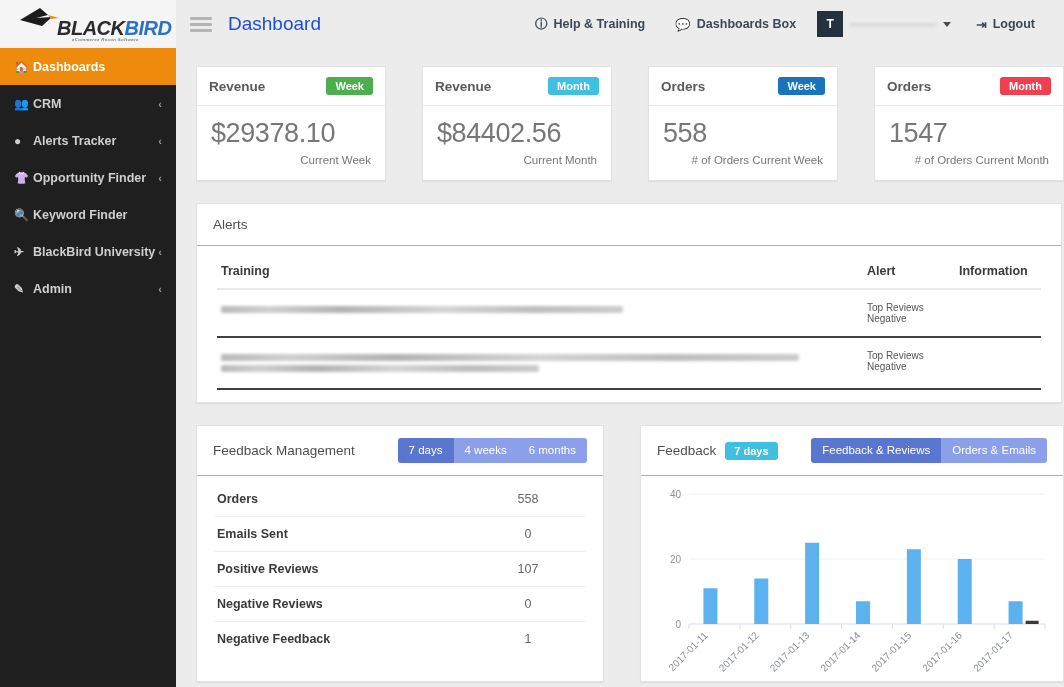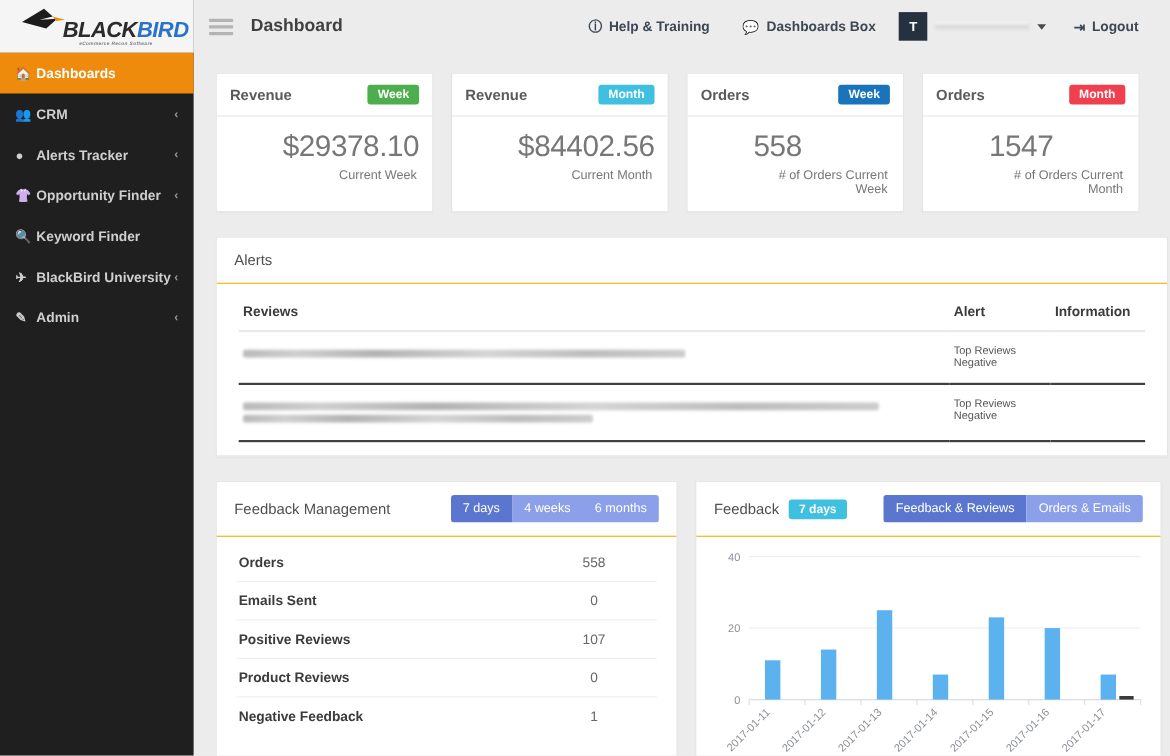--- a/index.html
+++ b/index.html
@@ -62,21 +62,21 @@
     display: flex; align-items: center;
   }
   .hamburger {
     margin-left: 14px; width: 22px; cursor: pointer;
   }
   .hamburger span {
     display: block; height: 3px; background: #b4b4b4;
     margin: 3px 0; border-radius: 1px;
   }
   .page-title {
-    margin-left: 16px; font-size: 16px; color: #404040; font-weight: bold;
+    margin-left: 16px; font-size: 19px; color: #1d4ed8; font-weight: normal;
   }
   .top-right {
     margin-left: auto; display: flex; align-items: center;
     gap: 0; padding-right: 14px;
   }
   .top-link {
     display: flex; align-items: center; gap: 6px;
     font-size: 12.5px; color: #3d4856; font-weight: bold;
     padding: 0 15px; cursor: pointer; white-space: nowrap;
   }
@@ -96,39 +96,39 @@
     margin-right: 10px;
   }
 
   
   .content {
     position: absolute; left: 176px; top: 48px;
     width: 888px; height: 639px;
     padding: 18px 0 0 20px;
     overflow: hidden;
   }
-  .row { display: flex; gap: 16px; margin-bottom: 22px; }
+  .row { display: flex; gap: 36px; margin-bottom: 22px; }
 
   .card {
     background: #fff; border: 1px solid #e2e2e2;
     box-shadow: 0 1px 1px rgba(0,0,0,.05);
   }
 
   
   .stat { width: 198px; }
   .stat-head {
     display: flex; align-items: center; justify-content: space-between;
     padding: 10px 12px; border-bottom: 1px solid #e8e8e8;
   }
   .stat-title { font-size: 13.5px; color: #5a5a5a; font-weight: bold; }
   .badge {
     color: #fff; font-size: 11px; font-weight: bold;
     padding: 3px 9px; border-radius: 3px; line-height: 1.1;
   }
-  .stat-body { padding: 12px 14px 14px 14px; margin-left: 46px; }
+  .stat-body { padding: 12px 14px 14px 14px; }
   .stat-value {
     font-size: 27px; color: #777; font-weight: 300;
     line-height: 1.15; letter-spacing: -.4px;
   }
   .stat-sub { font-size: 11.5px; color: #777; margin-top: 5px; text-align: right; }
 
   
   .alerts { width: 866px; }
   .panel-head {
     display: flex; align-items: center; justify-content: space-between;
@@ -312,21 +312,21 @@
 
     <div class="row">
       <section class="card alerts">
         <div class="panel-head">
           <span class="panel-title">Alerts</span>
         </div>
         <div class="alerts-body">
           <table>
             <thead>
               <tr>
-                <th>Reviews</th>
+                <th>Training</th>
                 <th class="col-alert">Alert</th>
                 <th class="col-info">Information</th>
               </tr>
             </thead>
             <tbody>
               <tr>
                 <td>
                   <div class="blur-line" style="width:402px"></div>
                 </td>
                 <td class="col-alert">Top Reviews Negative</td>
@@ -364,21 +364,21 @@
           </div>
           <div class="fm-row">
             <span class="fm-label">Emails Sent</span>
             <span class="fm-val">0</span>
           </div>
           <div class="fm-row">
             <span class="fm-label">Positive Reviews</span>
             <span class="fm-val">107</span>
           </div>
           <div class="fm-row">
-            <span class="fm-label">Product Reviews</span>
+            <span class="fm-label">Negative Reviews</span>
             <span class="fm-val">0</span>
           </div>
           <div class="fm-row">
             <span class="fm-label">Negative Feedback</span>
             <span class="fm-val">1</span>
           </div>
         </div>
       </section>
 
       <section class="card fb">

